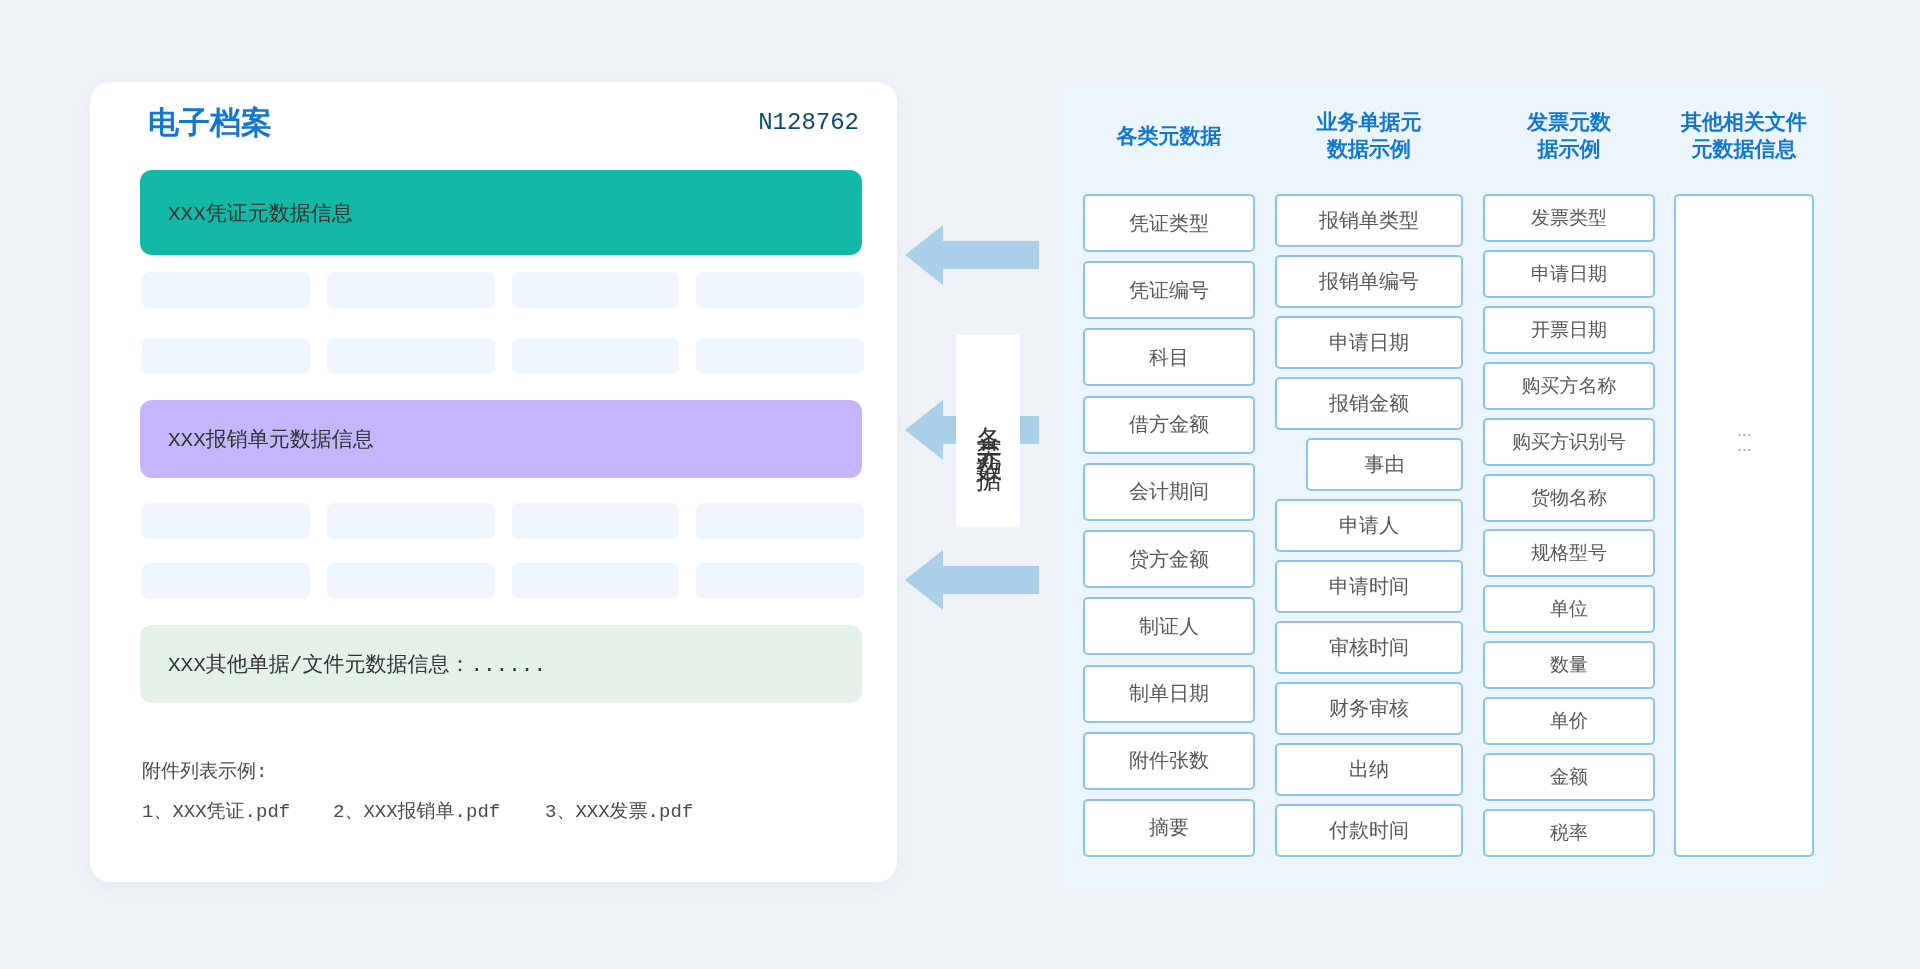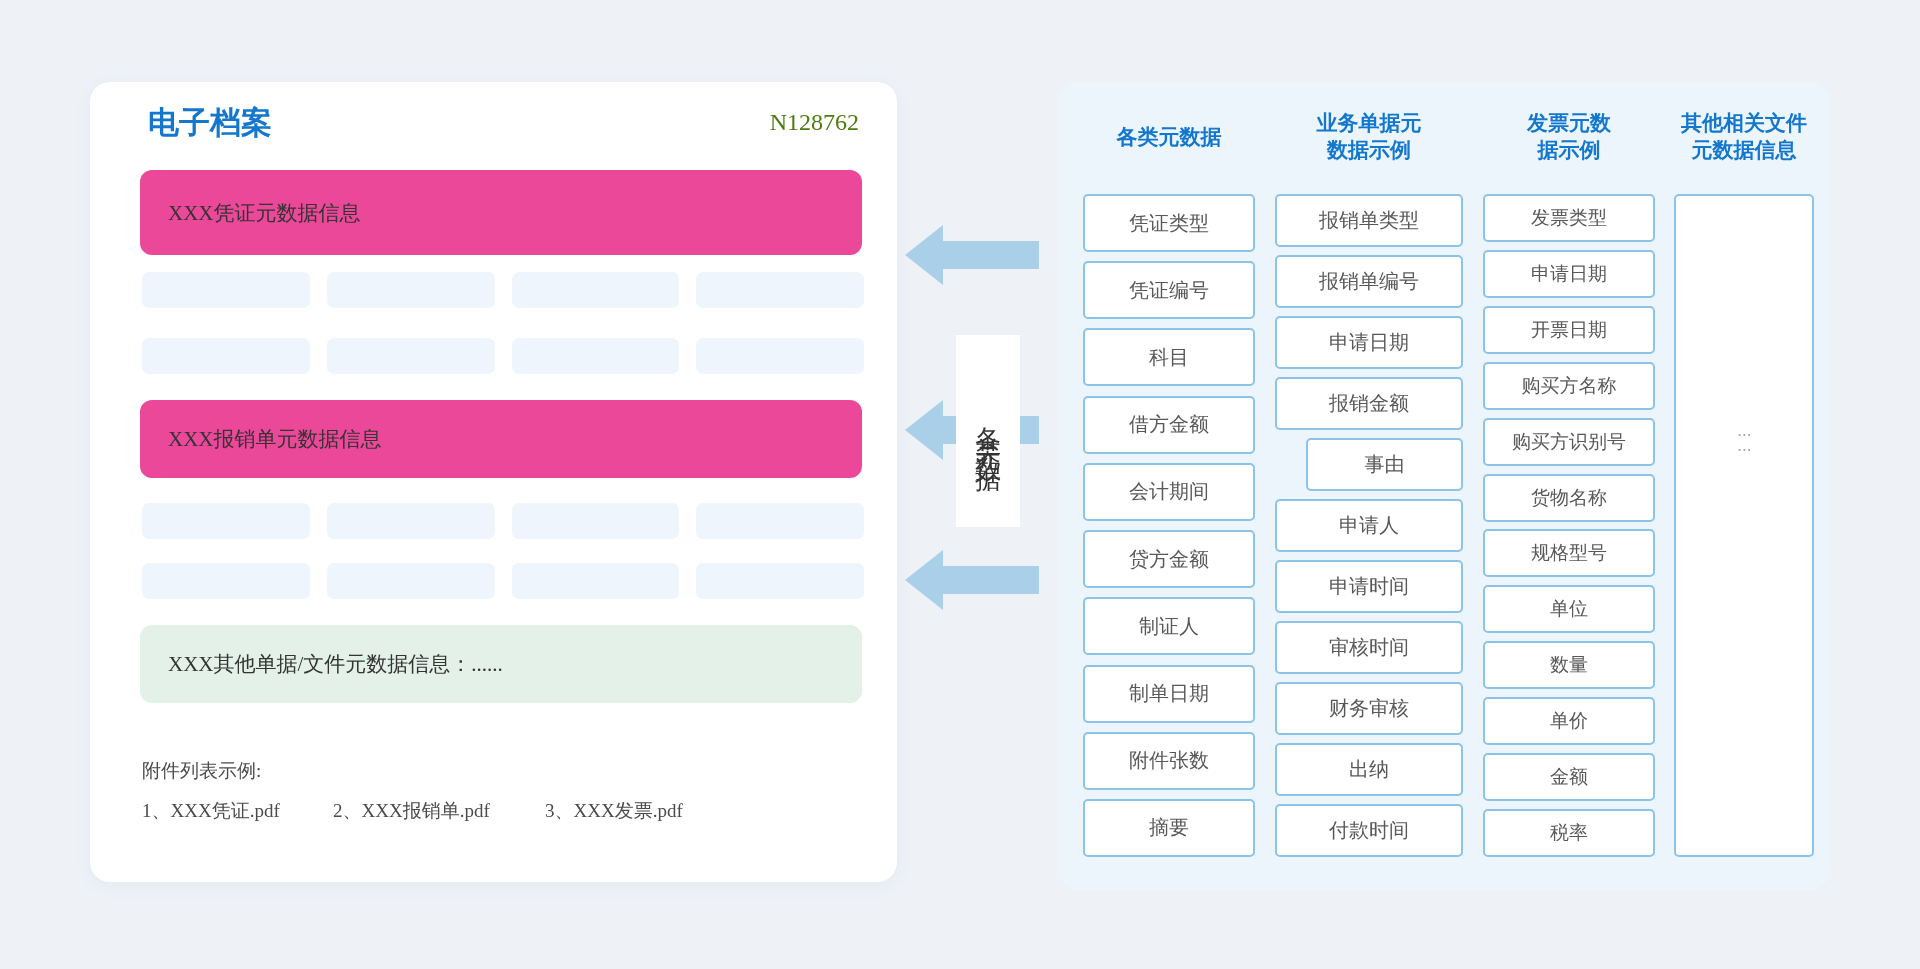--- a/index.html
+++ b/index.html
@@ -1,19 +1,19 @@
 <!DOCTYPE html>
 <html><head>
 <meta charset="utf-8">
 <style>
   * { margin:0; padding:0; box-sizing:border-box; }
   html,body { background:#e4e9f0; }
   .page {
     position:relative; width:1920px; height:969px; overflow:hidden;
-    font-family:Liberation Serif, serif;
+    font-family:Liberation Mono, monospace;
     background:#eef2f7;
   }
 
   
   .card-left {
     position:absolute; left:90px; top:82px; width:807px; height:800px;
     background:#ffffff; border-radius:20px;
     box-shadow:0 4px 16px rgba(110,140,180,.08);
   }
   .card-title { position:absolute; left:58px; top:20px; font-size:31px; font-weight:bold; }
@@ -84,40 +84,40 @@
     letter-spacing:1px; color:#8a9099;
   }
 </style>
 </head>
 <body>
 
 <div class="page" style="background: rgb(238, 242, 247);">
 
   <div class="card-left">
     <div class="card-title" style="color: rgb(19, 119, 205);">电子档案</div>
-    <div class="doc-num" style="color: #4d7c0f;">N128762</div>
-
-    <div class="section section-voucher" style="background: #ec4899;">
+    <div class="doc-num" style="color: #0c4a6e;">N128762</div>
+
+    <div class="section section-voucher" style="background: #14b8a6;">
       <span>XXX凭证元数据信息</span>
     </div>
 
     <div class="ph-row ph-row-1">
       <div class="ph" style="background: rgb(238, 245, 252);"></div>
       <div class="ph" style="background: rgb(238, 245, 252);"></div>
       <div class="ph" style="background: rgb(238, 245, 252);"></div>
       <div class="ph" style="background: rgb(238, 245, 252);"></div>
     </div>
     <div class="ph-row ph-row-2">
       <div class="ph" style="background: rgb(238, 245, 252);"></div>
       <div class="ph" style="background: rgb(238, 245, 252);"></div>
       <div class="ph" style="background: rgb(238, 245, 252);"></div>
       <div class="ph" style="background: rgb(238, 245, 252);"></div>
     </div>
 
-    <div class="section section-reimb" style="background: #ec4899;">
+    <div class="section section-reimb" style="background: #c4b5fd;">
       <span>XXX报销单元数据信息</span>
     </div>
 
     <div class="ph-row ph-row-3">
       <div class="ph" style="background: rgb(238, 245, 252);"></div>
       <div class="ph" style="background: rgb(238, 245, 252);"></div>
       <div class="ph" style="background: rgb(238, 245, 252);"></div>
       <div class="ph" style="background: rgb(238, 245, 252);"></div>
     </div>
     <div class="ph-row ph-row-4">

